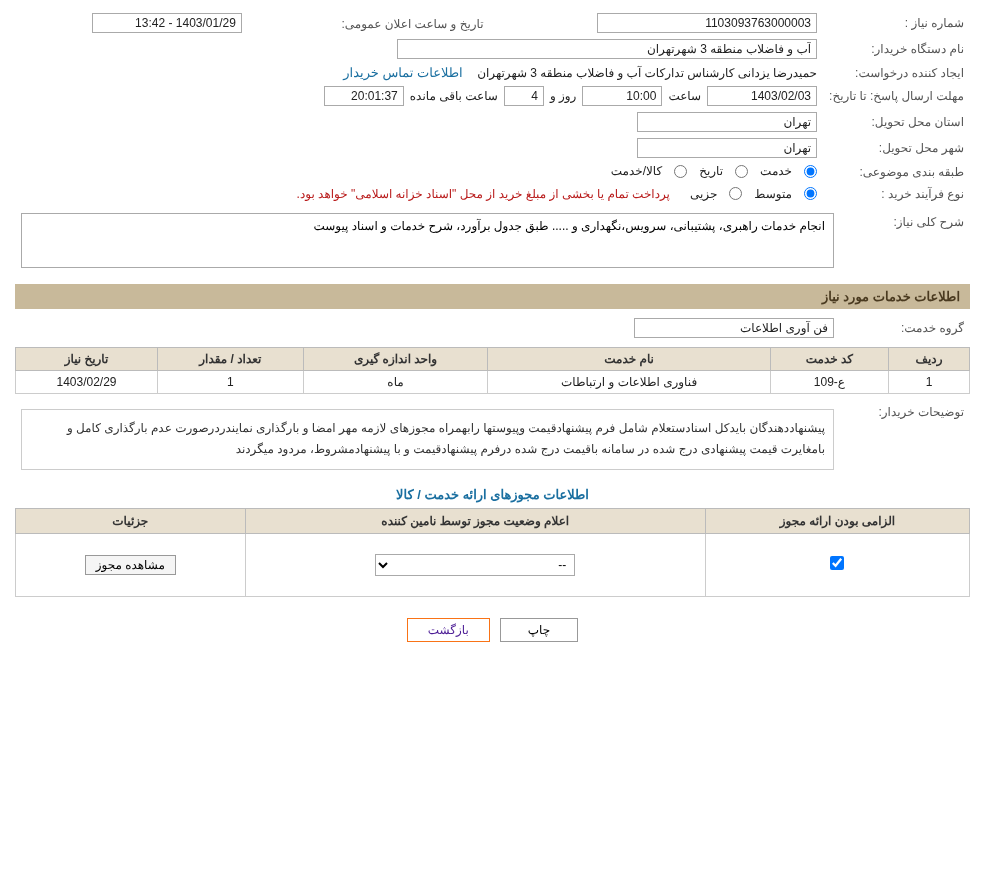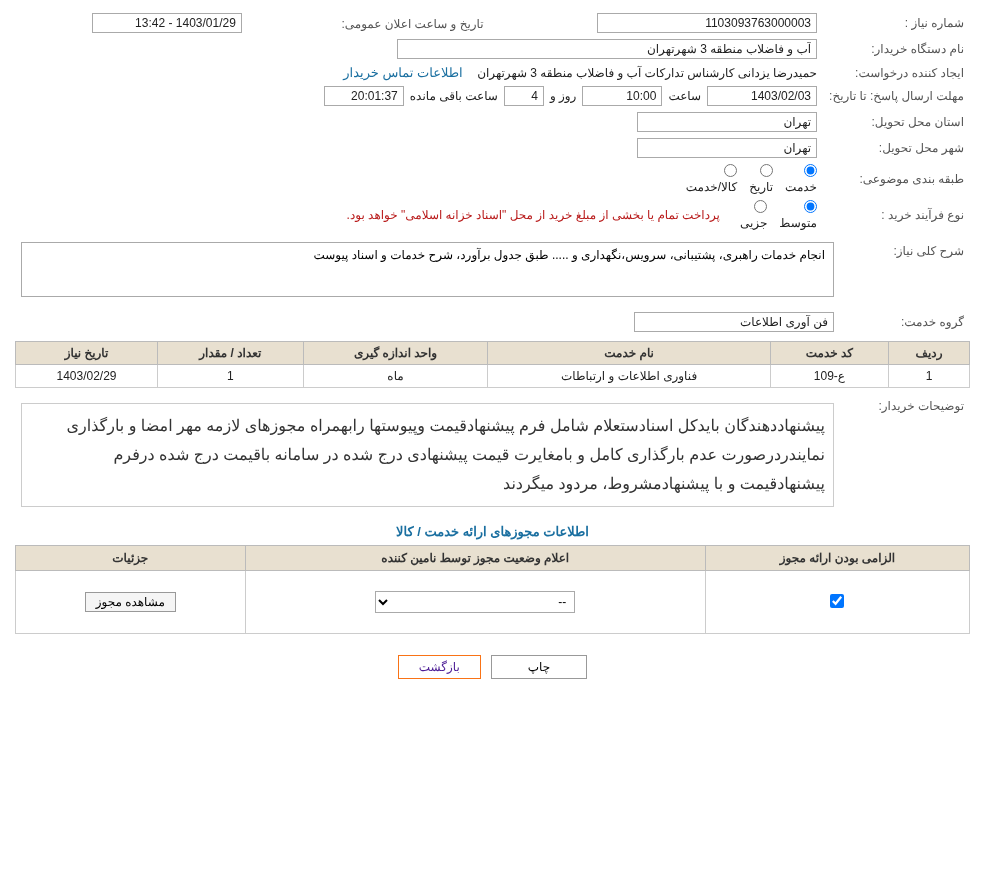--- a/index.html
+++ b/index.html
@@ -64,21 +64,21 @@
       color: #222;
     }
     .input-medium { width: 220px; }
     .input-date { width: 150px; }
     .link-blue {
       color: #1a6fa0;
       text-decoration: none;
       cursor: pointer;
     }
     .radio-group { display: inline-flex; gap: 12px; align-items: center; direction: rtl; }
-    .radio-item { display: flex; align-items: flex-start; gap: 3px; font-size: 12px; flex-direction: column; }
+    .radio-item { display: flex; align-items: center; gap: 12px; font-size: 12px; }
     .note-text { font-size: 12px; color: #b91c1c; }
     .desc-box {
       border: 1px solid #aaa;
       background: #fff;
       padding: 5px 8px;
       font-size: 12px;
       font-family: Tahoma, Arial, sans-serif;
       direction: rtl;
       width: 100%;
       height: 55px;
@@ -102,21 +102,21 @@
     .data-table td {
       border: 1px solid #ccc;
       padding: 4px 8px;
       text-align: center;
       background: #fff;
     }
     .notice-box {
       border: 1px solid #ccc;
       background: #fff;
       padding: 8px;
-      font-size: 16px;
+      font-size: 12px;
       line-height: 1.8;
       direction: rtl;
       text-align: right;
       margin: 6px 0;
       color: #333;
     }
     .center-title {
       text-align: center;
       color: #1a6fa0;
       font-size: 13px;
@@ -162,21 +162,21 @@
     .footer-buttons {
       text-align: center;
       padding: 15px 0 10px 0;
       display: flex;
       justify-content: center;
       gap: 10px;
     }
     .btn-print {
       background: #fff;
       border: 1px solid #999;
-      padding: 4px 36px;
+      padding: 4px 27px;
       font-size: 12px;
       cursor: pointer;
       font-family: Tahoma, Arial, sans-serif;
     }
     .btn-back {
       background: #fff;
       border: 1px solid #f97316;
       color: #4c1d95;
       padding: 4px 20px;
       font-size: 12px;
@@ -294,20 +294,21 @@
       <tbody>
           <tr>
         <td class="label-cell" style="vertical-align:top; padding-top:5px;">شرح کلی نیاز:</td>
         <td>
           <textarea class="desc-box" readonly="" style="">انجام خدمات راهبری، پشتیبانی، سرویس،نگهداری و ..... طبق جدول برآورد، شرح خدمات و اسناد پیوست</textarea>
         </td>
       </tr>
     </tbody>
       </table>
 
+    <div class="section-title">اطلاعات خدمات مورد نیاز</div>
 
     <table class="info-table">
       <tbody>
           <tr>
         <td class="label-cell">گروه خدمت:</td>
         <td>
           <input class="input-box" style="width: 200px;" type="text" readonly="" value="فن آوری اطلاعات">
         </td>
       </tr>
     </tbody>

